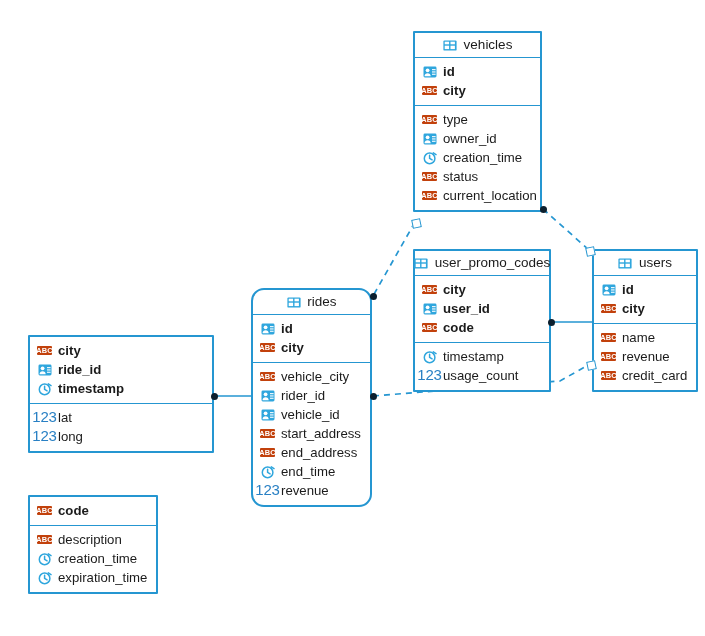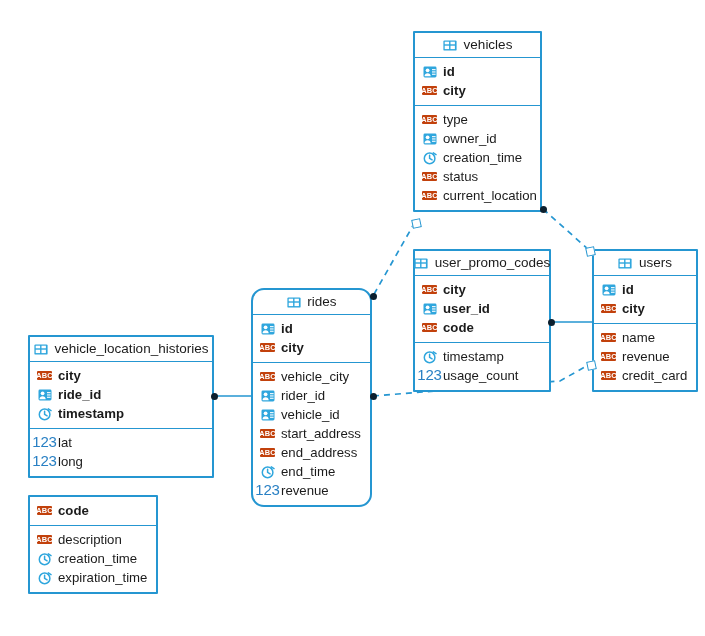--- a/index.html
+++ b/index.html
@@ -370,32 +370,20 @@
         </div>
         <div class="field">
           <span class="ico">
             <span class="ico-123">123</span>
           </span>
           <span class="fname">revenue</span>
         </div>
       </div>
     </div>
     <div class="entity" style="left: 28px; top: 335px; width: 186px;">
-      <div class="ent-header">
-        <span class="ico">
-          <svg width="14" height="11" viewBox="0 0 14 11">
-            <rect x="0.4" y="0.4" width="13.2" height="10.2" rx="1.2" fill="#2fa6dd"></rect>
-            <rect x="1.7" y="1.7" width="4.4" height="2.6" fill="#ffffff"></rect>
-            <rect x="7.5" y="1.7" width="4.4" height="2.6" fill="#ffffff"></rect>
-            <rect x="1.7" y="5.7" width="4.4" height="3.4" fill="#ffffff"></rect>
-            <rect x="7.5" y="5.7" width="4.4" height="3.4" fill="#ffffff"></rect>
-          </svg>
-        </span>
-        <span class="ent-title">vehicle_location_histories</span>
-      </div>
       <div class="ent-section keys">
         <div class="field pk">
           <span class="ico">
             <span class="ico-abc">ABC</span>
           </span>
           <span class="fname">city</span>
         </div>
         <div class="field pk">
           <span class="ico">
             <svg width="14" height="12" viewBox="0 0 14 12">

